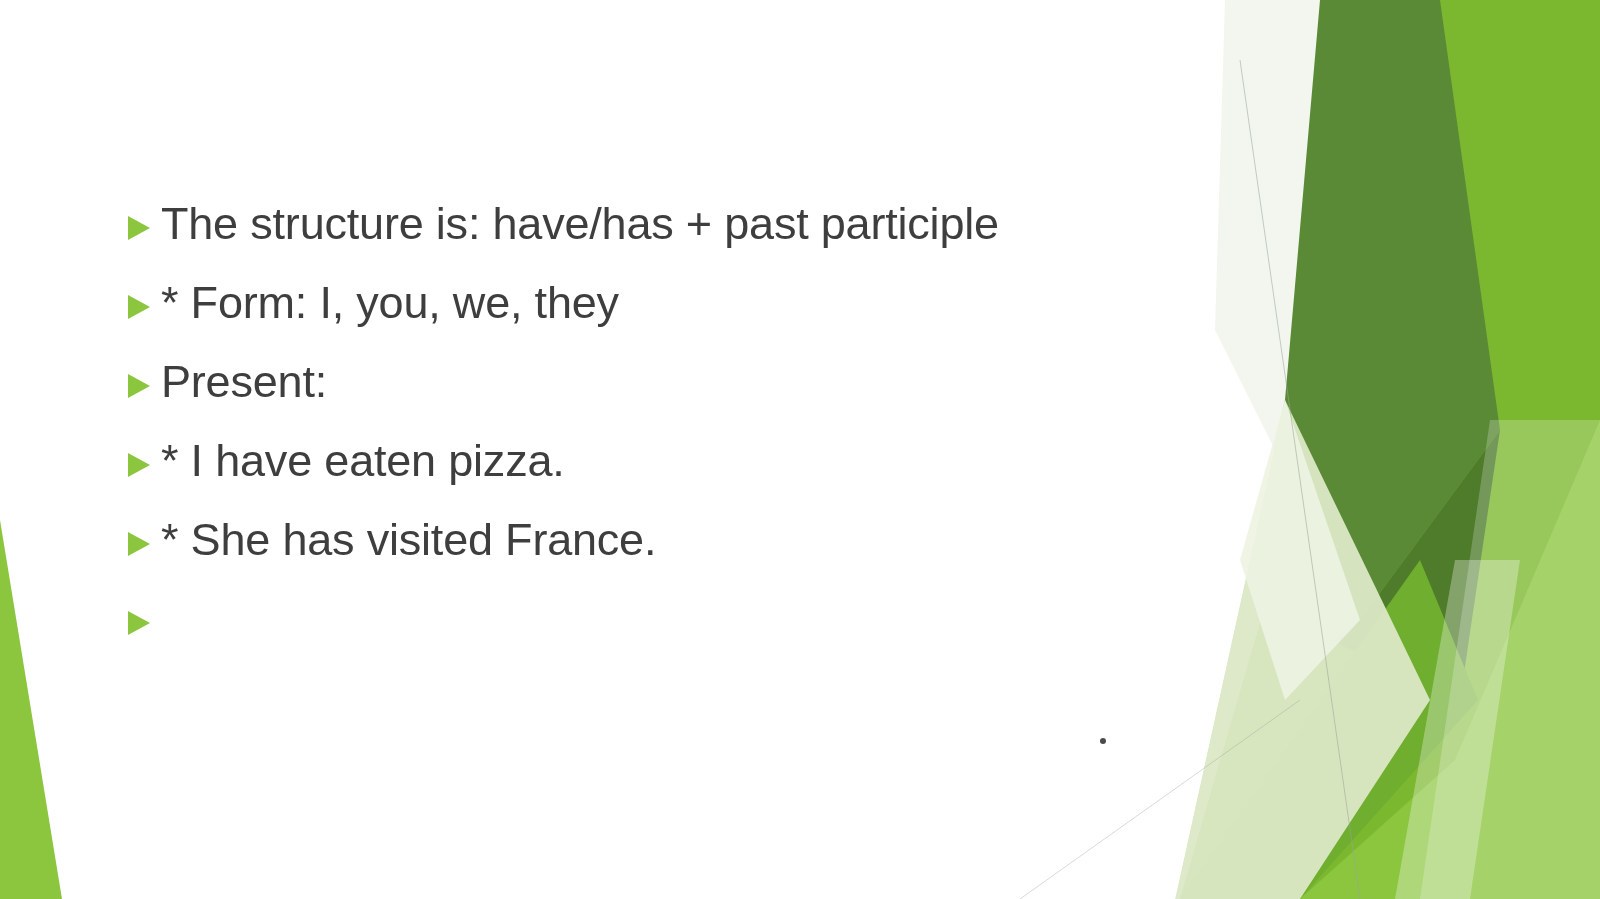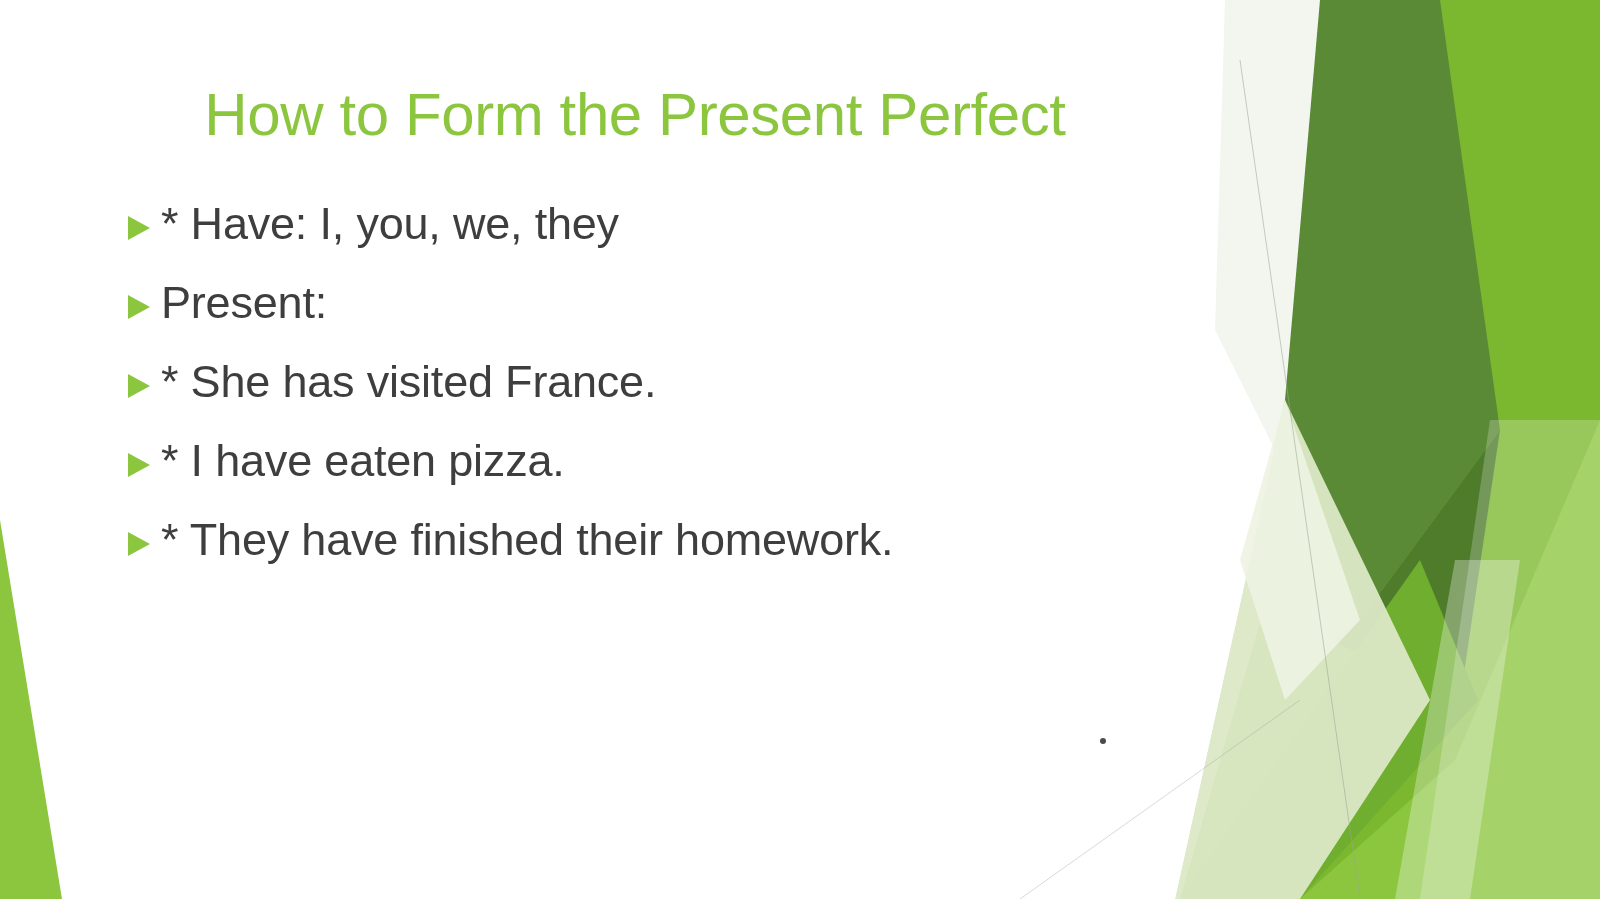--- a/index.html
+++ b/index.html
@@ -103,68 +103,72 @@
     <polygon points="1285,400 1360,620 1285,700 1240,560" fill="#EDF3E2" opacity="0.9"></polygon>
     <polygon points="1455,560 1520,560 1470,899 1395,899" fill="#FFFFFF" opacity="0.30"></polygon>
 
     <line x1="1240" y1="60" x2="1360" y2="899" stroke="#9AA59A" stroke-width="1" opacity="0.55"></line>
     <line x1="1020" y1="899" x2="1300" y2="700" stroke="#9AA59A" stroke-width="1" opacity="0.4"></line>
     <circle cx="1103" cy="741" r="3" fill="#2B2B2B" opacity="0.85"></circle>
 
     <polygon points="0,0 1200,0 1140,899 0,899" fill="#FFFFFF" opacity="0.0"></polygon>
   </svg>
 
-  <div class="title-wrap">
-    <span class="title">How to Form the Present Perfect</span>
-  </div>
 
   <div class="bullets">
-
 
     <div class="bullet-row">
       <span class="bullet-mark">
         <svg width="26" height="28" viewBox="0 0 26 28">
             <polygon points="2,2 24,14 2,26" fill="#8CC63F"></polygon>
           </svg>
       </span>
-      <span class="bullet-text">* Have: I, you, we, they</span>
+      <span class="bullet-text">The structure is: have/has + past participle</span>
+    </div>
+
+    <div class="bullet-row">
+      <span class="bullet-mark">
+        <svg width="26" height="28" viewBox="0 0 26 28">
+            <polygon points="2,2 24,14 2,26" fill="#8CC63F"></polygon>
+          </svg>
+      </span>
+      <span class="bullet-text">* Form: I, you, we, they</span>
     </div>
 
 
     <div class="bullet-row">
       <span class="bullet-mark">
         <svg width="26" height="28" viewBox="0 0 26 28">
             <polygon points="2,2 24,14 2,26" fill="#8CC63F"></polygon>
           </svg>
       </span>
       <span class="bullet-text">Present:</span>
     </div>
 
     <div class="bullet-row">
       <span class="bullet-mark">
         <svg width="26" height="28" viewBox="0 0 26 28">
             <polygon points="2,2 24,14 2,26" fill="#8CC63F"></polygon>
           </svg>
       </span>
+      <span class="bullet-text">* I have eaten pizza.</span>
+    </div>
+
+    <div class="bullet-row">
+      <span class="bullet-mark">
+        <svg width="26" height="28" viewBox="0 0 26 28">
+            <polygon points="2,2 24,14 2,26" fill="#8CC63F"></polygon>
+          </svg>
+      </span>
       <span class="bullet-text">* She has visited France.</span>
     </div>
 
     <div class="bullet-row">
       <span class="bullet-mark">
         <svg width="26" height="28" viewBox="0 0 26 28">
             <polygon points="2,2 24,14 2,26" fill="#8CC63F"></polygon>
           </svg>
       </span>
-      <span class="bullet-text">* I have eaten pizza.</span>
-    </div>
-
-    <div class="bullet-row">
-      <span class="bullet-mark">
-        <svg width="26" height="28" viewBox="0 0 26 28">
-            <polygon points="2,2 24,14 2,26" fill="#8CC63F"></polygon>
-          </svg>
-      </span>
-      <span class="bullet-text">* They have finished their homework.</span>
     </div>
 
   </div>
 
 </div>
 
 </body></html>

